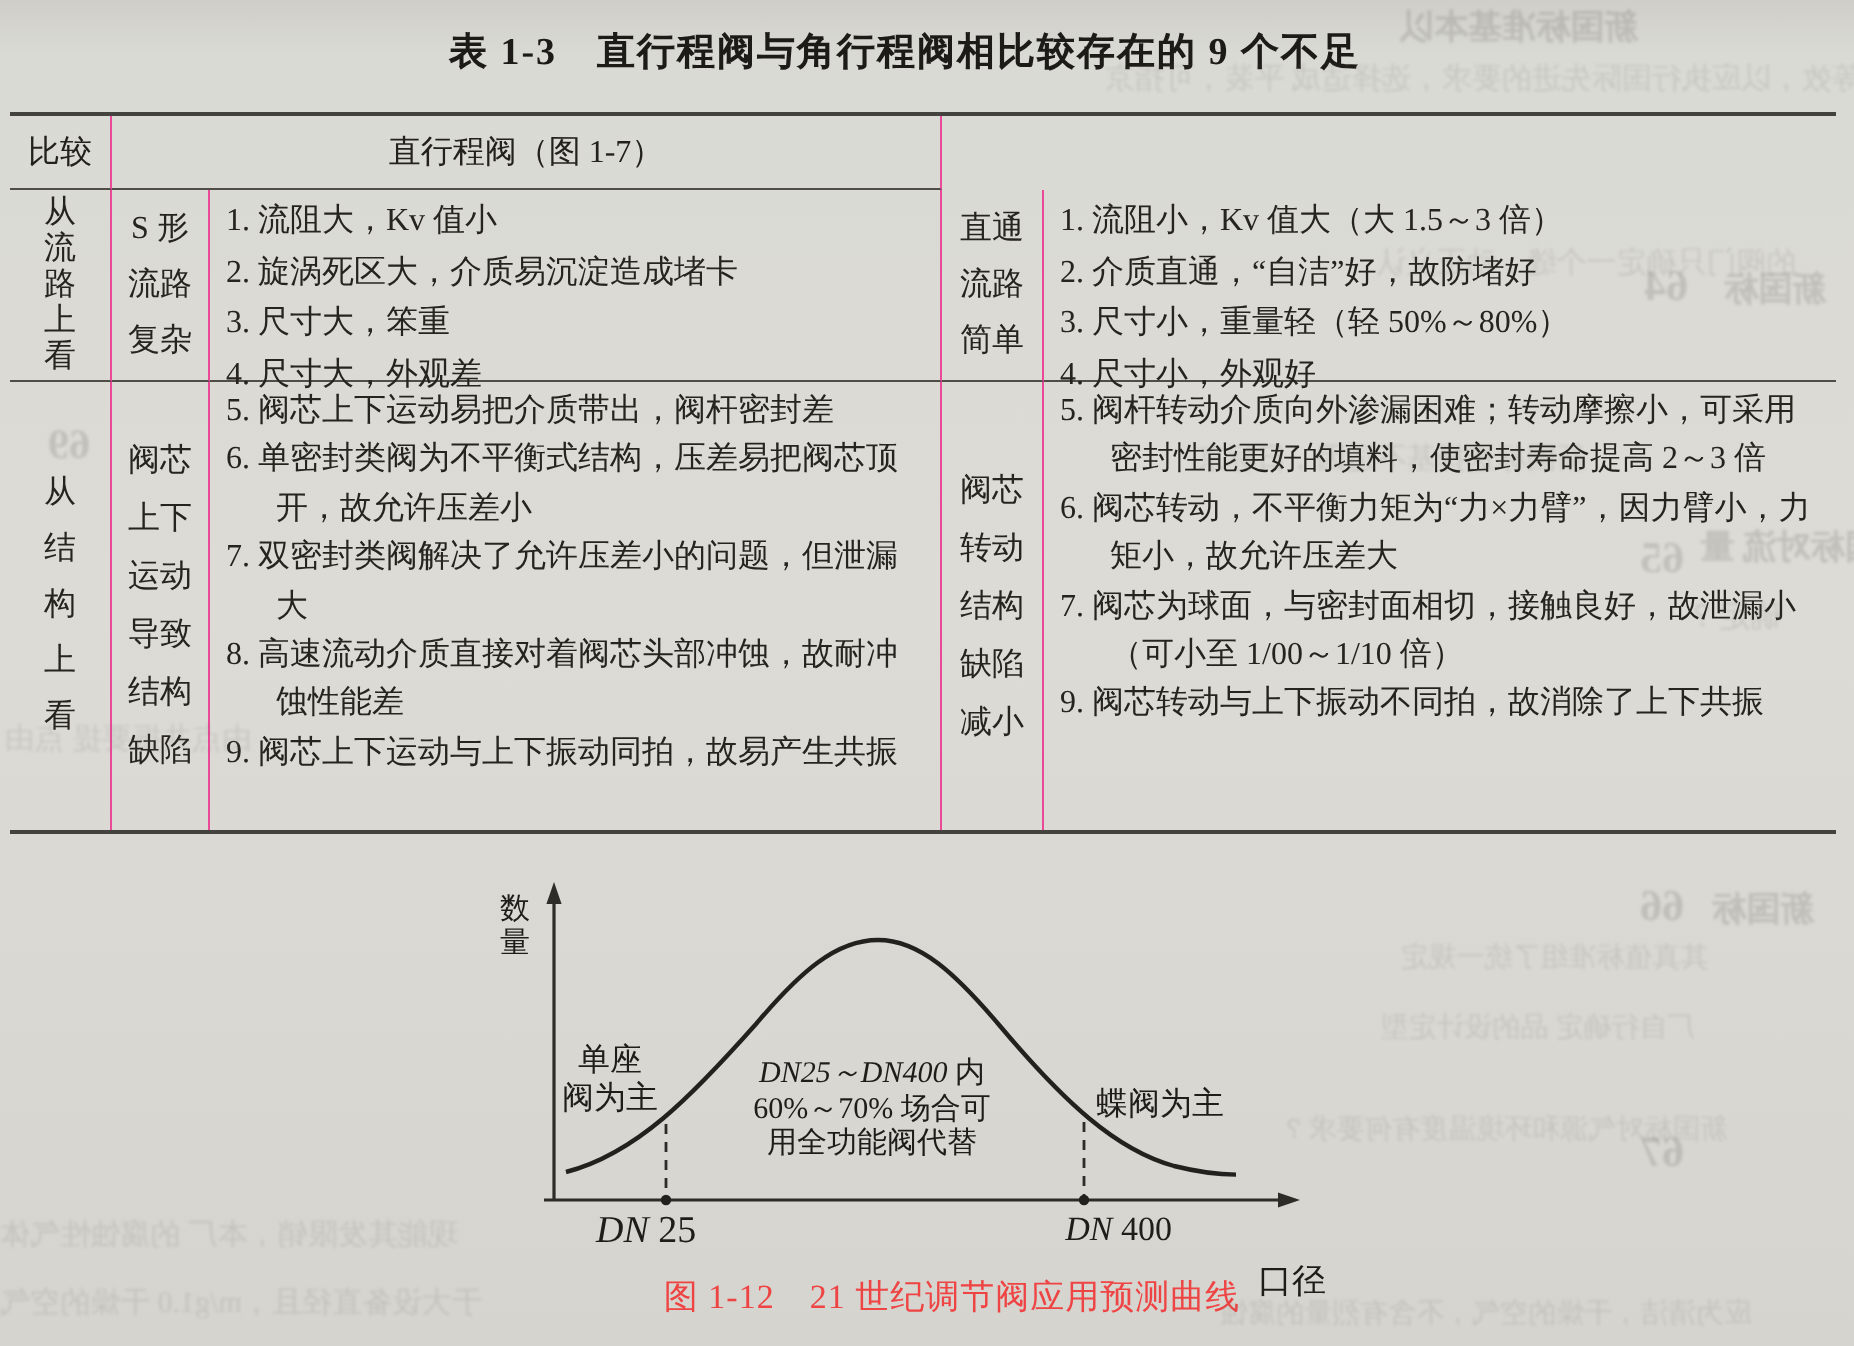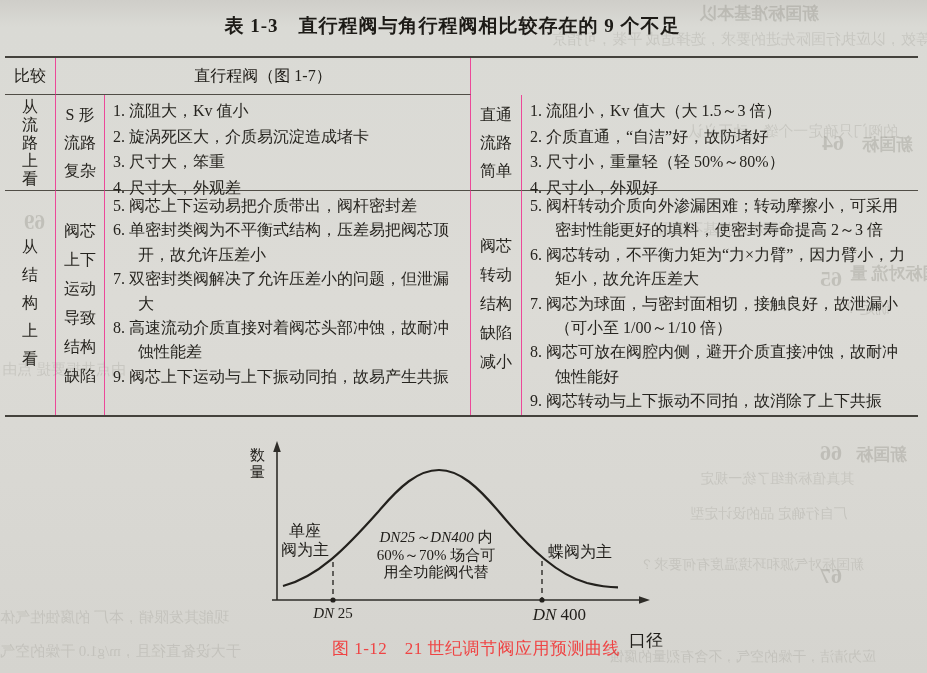--- a/index.html
+++ b/index.html
@@ -36,21 +36,21 @@
   .items{display:block;align-items:flex-start;padding:3px 6px 0 8px;}
   .item{padding-left:25px;text-indent:-25px;line-height:24px;}
   .items.r1 .item{line-height:25.5px;}
   .items.rt .item{line-height:24.4px;}
   .hdr{font-size:16px;color:#23211c;}
   
   .chart-svg{left:230px;top:440px;}
   .chart-label{color:#1f1d19;}
   .ylab{left:250px;top:447px;font-size:15px;line-height:17px;}
   .xlab{left:629px;top:629px;font-size:17px;}
-  .tick1{left:298px;top:605px;width:70px;text-align:center;font-size:15px;}
+  .tick1{left:298px;top:605px;width:70px;text-align:left;font-size:19px;}
   .tick2{left:502px;top:605px;width:84px;text-align:right;font-size:17px;}
   .it{font-style:italic;}
   .ann-left{left:268px;top:521px;width:74px;text-align:center;font-size:16px;line-height:19px;}
   .ann-center{left:348px;top:529px;width:176px;text-align:center;font-size:15px;line-height:17.5px;}
   .ann-right{left:548px;top:542px;font-size:16px;}
   .fig-caption{left:16px;top:637px;width:920px;text-align:center;font-size:17px;color:#ef4444;letter-spacing:0.5px;}
   
   .bleed-layer{left:0;top:0;width:927px;height:673px;pointer-events:none;}
   .bleed{
     position:absolute;white-space:nowrap;
@@ -118,21 +118,20 @@
     <div class="stack lh29">阀芯
 转动
 结构
 缺陷
 减小</div>
   </div>
   <div class="cell items rt" style="grid-area:3/5/4/6;">
     <div class="item">5. 阀杆转动介质向外渗漏困难；转动摩擦小，可采用密封性能更好的填料，使密封寿命提高 2～3 倍</div>
     <div class="item">6. 阀芯转动，不平衡力矩为“力×力臂”，因力臂小，力矩小，故允许压差大</div>
     <div class="item">7. 阀芯为球面，与密封面相切，接触良好，故泄漏小（可小至 1/00～1/10 倍）</div>
-    <div class="item">8. 阀芯可放在阀腔内侧，避开介质直接冲蚀，故耐冲蚀性能好</div>
     <div class="item">9. 阀芯转动与上下振动不同拍，故消除了上下共振</div>
   </div>
 </div>
 
 <svg class="abs chart-svg" width="440" height="200" viewBox="0 0 440 200">
 
   <line x1="47" y1="8" x2="47" y2="160" stroke="#2e2c28" stroke-width="1.6"></line>
   <polygon points="47,1 43.2,12 50.8,12" fill="#2e2c28"></polygon>
 
   <line x1="42" y1="160" x2="412" y2="160" stroke="#2e2c28" stroke-width="1.6"></line>

